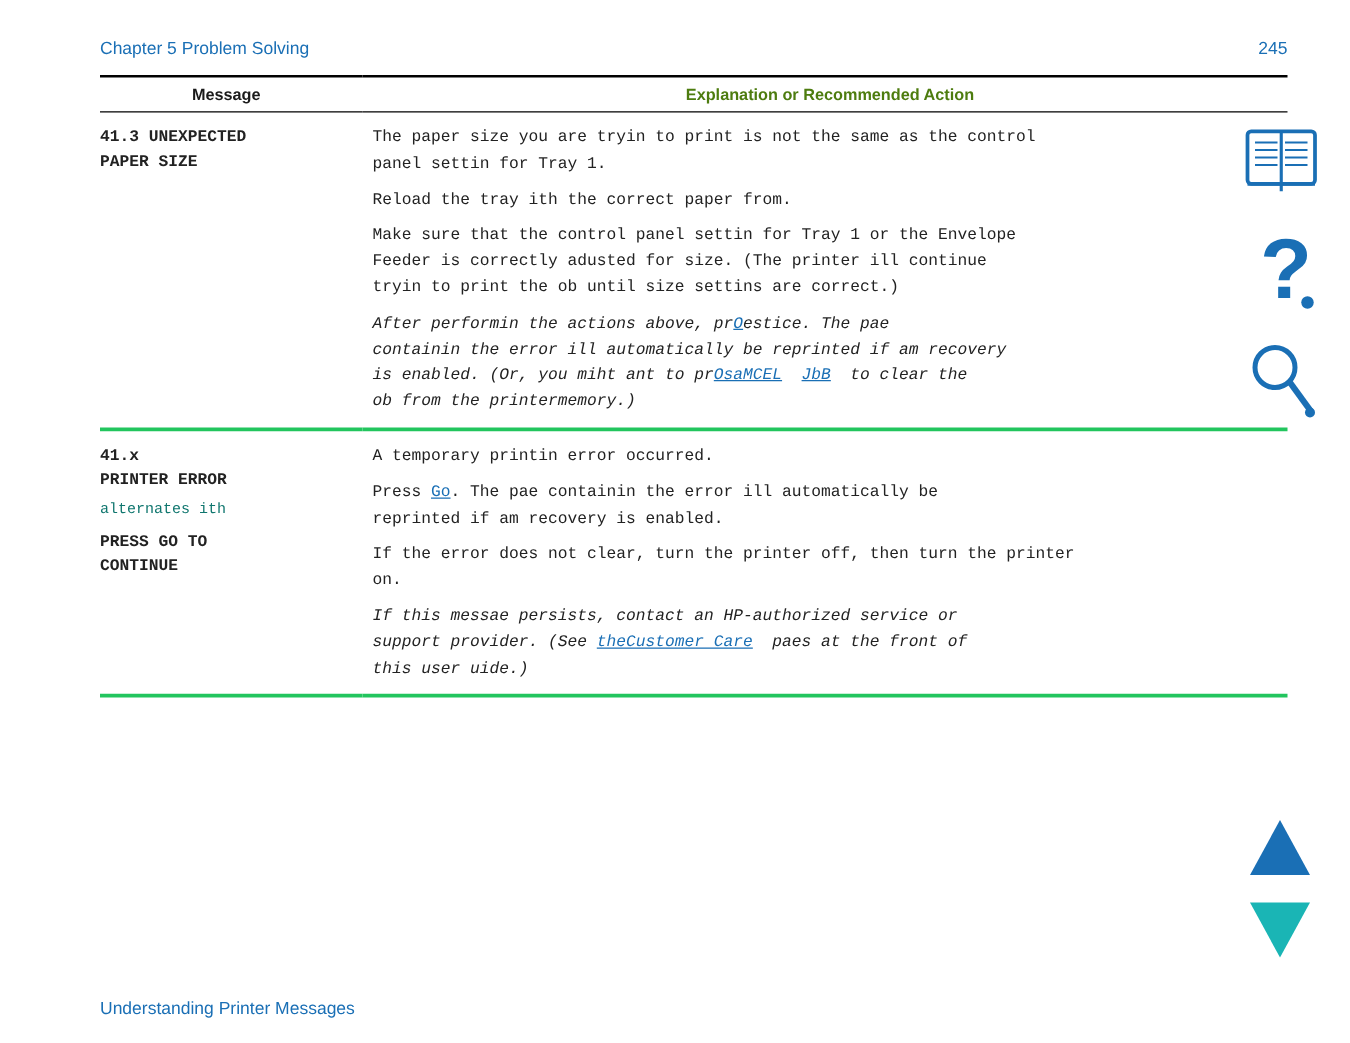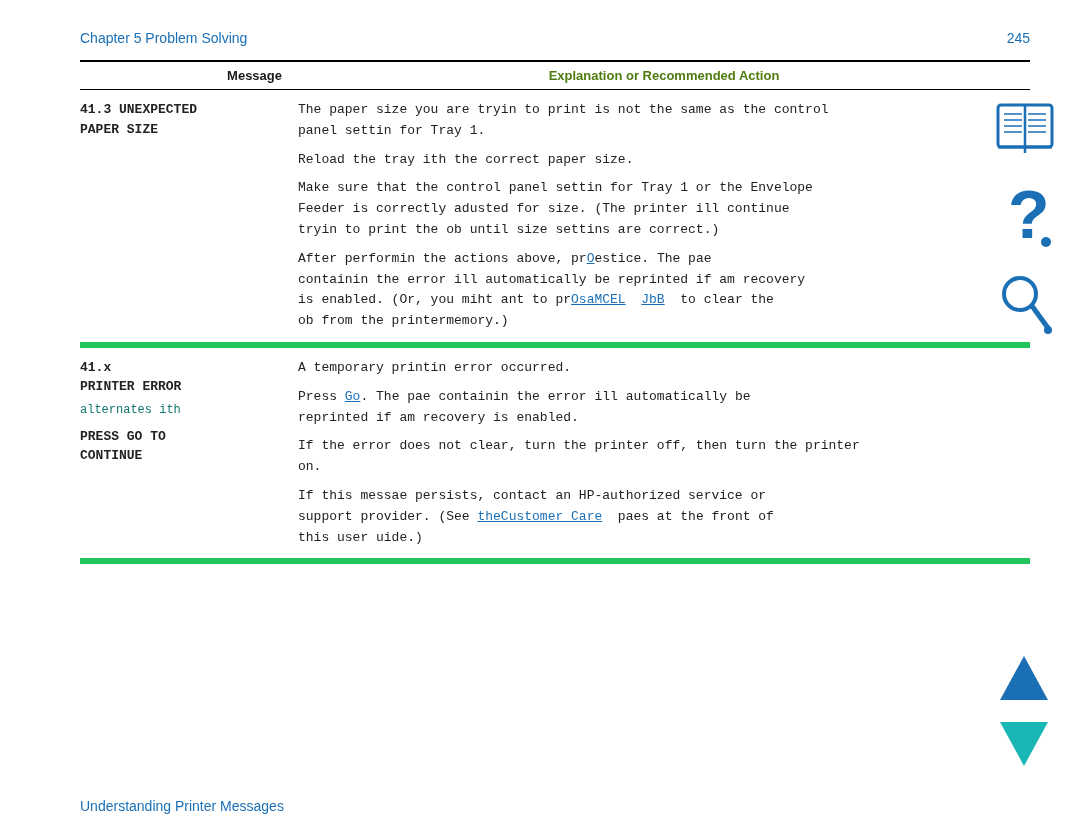--- a/index.html
+++ b/index.html
@@ -59,33 +59,32 @@
       border-bottom: 1px solid #000;
     }
     .col-header-msg {
       font-family: Arial, sans-serif;
       font-weight: bold;
       font-size: 13px;
       color: #1a1a1a;
       padding: 6px 8px 6px 0;
       width: 210px;
       vertical-align: middle;
-      text-align: right;
     }
     .col-header-exp {
       font-family: Arial, sans-serif;
       font-weight: bold;
       font-size: 13px;
       color: #4d7c0f;
       padding: 6px 0 6px 8px;
       vertical-align: middle;
     }
 
     .data-row {
-      border-bottom: 6px solid #22c55e;
+      border-bottom: 3px solid #22c55e;
       vertical-align: top;
     }
     .msg-cell {
       width: 210px;
       padding: 10px 8px 10px 0;
       vertical-align: top;
       font-family: 'Courier New', Courier, monospace;
       font-size: 13px;
       font-weight: bold;
       line-height: 1.5;
@@ -96,20 +95,21 @@
       font-family: 'Courier New', Courier, monospace;
       font-size: 13px;
       line-height: 1.6;
     }
 
     .exp-para {
       margin-bottom: 8px;
     }
     .exp-para:last-child {
       margin-bottom: 0;
+      font-style: italic;
     }
 
     .link-blue {
       color: #1a6fb5;
       text-decoration: underline;
     }
 
     
     .sidebar-icons {
       position: absolute;
@@ -189,21 +189,21 @@
       </tr>
     </thead>
     <tbody>
 
       <tr class="data-row">
         <td class="msg-cell">
           <span>41.3 UNEXPECTED<br>PAPER SIZE</span>
         </td>
         <td class="exp-cell">
           <div class="exp-para">The paper size you are tryin to print is not the same as the control<br>panel settin for Tray 1.</div>
-          <div class="exp-para">Reload the tray ith the correct paper size.</div>
+          <div class="exp-para">Reload the tray ith the correct paper from.</div>
           <div class="exp-para">Make sure that the control panel settin for Tray 1 or the Envelope<br>Feeder is correctly adusted for size. (The printer ill continue<br>tryin to print the ob until size settins are correct.)</div>
           <div class="exp-para">After performin the actions above, pr<span class="link-blue">O</span>estice. The pae<br>containin the error ill automatically be reprinted if am recovery<br>is enabled. (Or, you miht ant to pr<span class="link-blue">OsaMCEL</span>&nbsp;&nbsp;<span class="link-blue">JbB</span>&nbsp; to clear the<br>ob from the printermemory.)</div>
         </td>
       </tr>
 
       <tr class="data-row">
         <td class="msg-cell">
           <div>41.x<br>PRINTER ERROR</div>
           <div class="msg-cell-sub">alternates ith</div>
           <div style="margin-top:8px;">PRESS GO TO<br>CONTINUE</div>

